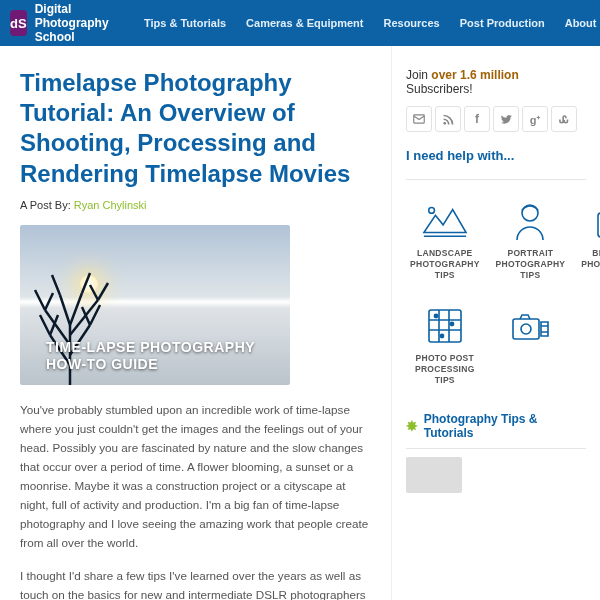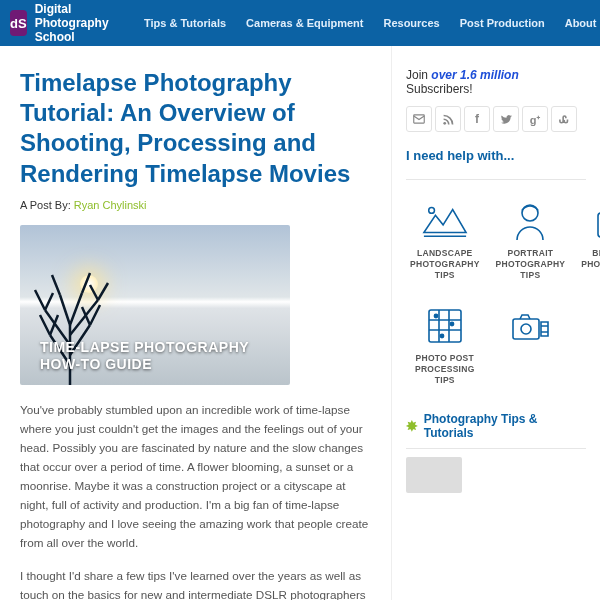--- a/index.html
+++ b/index.html
@@ -13,25 +13,25 @@
 .search { background:#fff; color:#999; width:36px; height:28px; border-radius:3px; display:flex; align-items:center; justify-content:center; margin-left:6px; }
 .wrap { display:flex; max-width:600px; margin:0 auto; background:#fff; }
 .main { flex:1; padding:22px 18px 14px 20px; border-right:1px solid #eee; }
 .title { color:#0c62a4; font-size:24px; font-weight:600; line-height:1.26; margin-bottom:10px; }
 .byline { font-size:11px; margin-bottom:14px; }
 .byline a { color:#8fbe2c; text-decoration:none; }
 .hero { width:270px; height:160px; background:linear-gradient(180deg,#b1c3d7 0%,#dfe5e8 45%,#fff 48%,#dfe3e7 52%,#bac4cb 100%); position:relative; border-radius:2px; margin-bottom:16px; overflow:hidden; }
 .sun { position:absolute; left:60px; top:50px; width:18px; height:18px; background:radial-gradient(circle,#fff,#ffe9a0); border-radius:50%; box-shadow:0 0 20px 8px rgba(255,230,150,.7); }
 .tree { position:absolute; left:-10px; top:20px; width:120px; height:160px; }
 .tree svg { width:100%; height:100%; }
-.herotxt { position:absolute; left:20px; bottom:12px; color:#fff; font-weight:800; font-size:14px; line-height:1.2; text-shadow:0 1px 3px rgba(0,0,0,.6); letter-spacing:.5px; }
+.herotxt { position:absolute; left:26px; bottom:12px; color:#fff; font-weight:800; font-size:14px; line-height:1.2; text-shadow:0 1px 3px rgba(0,0,0,.6); letter-spacing:.5px; }
 .main p { font-size:11.7px; line-height:1.62; color:#555; margin-bottom:14px; }
 .side { width:208px; padding:22px 14px 14px 14px; }
 .join { font-size:12px; margin-bottom:10px; }
-.join b { color:#1d4ed8;font-style:italic; }
+.join b { color:#a16207; }
 .soc { display:flex; gap:3px; margin-bottom:16px; flex-wrap:wrap; }
 .socicon { width:26px; height:26px; border:1px solid #e2e2e2; border-radius:3px; display:flex; align-items:center; justify-content:center; font-size:12px; color:#888; cursor:pointer; }
 .helphead { color:#0c62a4; font-size:13px; font-weight:600; border-bottom:1px solid #e6e6e6; padding-bottom:16px; margin-bottom:12px; }
 .grid { display:grid; grid-template-columns:1fr 1fr 1fr; gap:8px; margin-bottom:18px; }
 .gitem { text-align:center; padding:8px 4px; cursor:pointer; }
 .gicon { color:#0c62a4; margin:0 auto 6px; height:42px; display:flex; align-items:center; justify-content:center; }
 .glabel { font-size:8.5px; font-weight:700; color:#555; line-height:1.3; letter-spacing:.3px; }
 .tipshd { display:flex; align-items:center; gap:6px; border-bottom:1px solid #e6e6e6; padding-bottom:8px; margin-bottom:8px; font-size:12px; color:#0c62a4; font-weight:600; }
 .star { color:#8fbe2c; font-size:14px; }
 .thumb { width:56px; height:36px; background:#ddd; border-radius:2px; }

